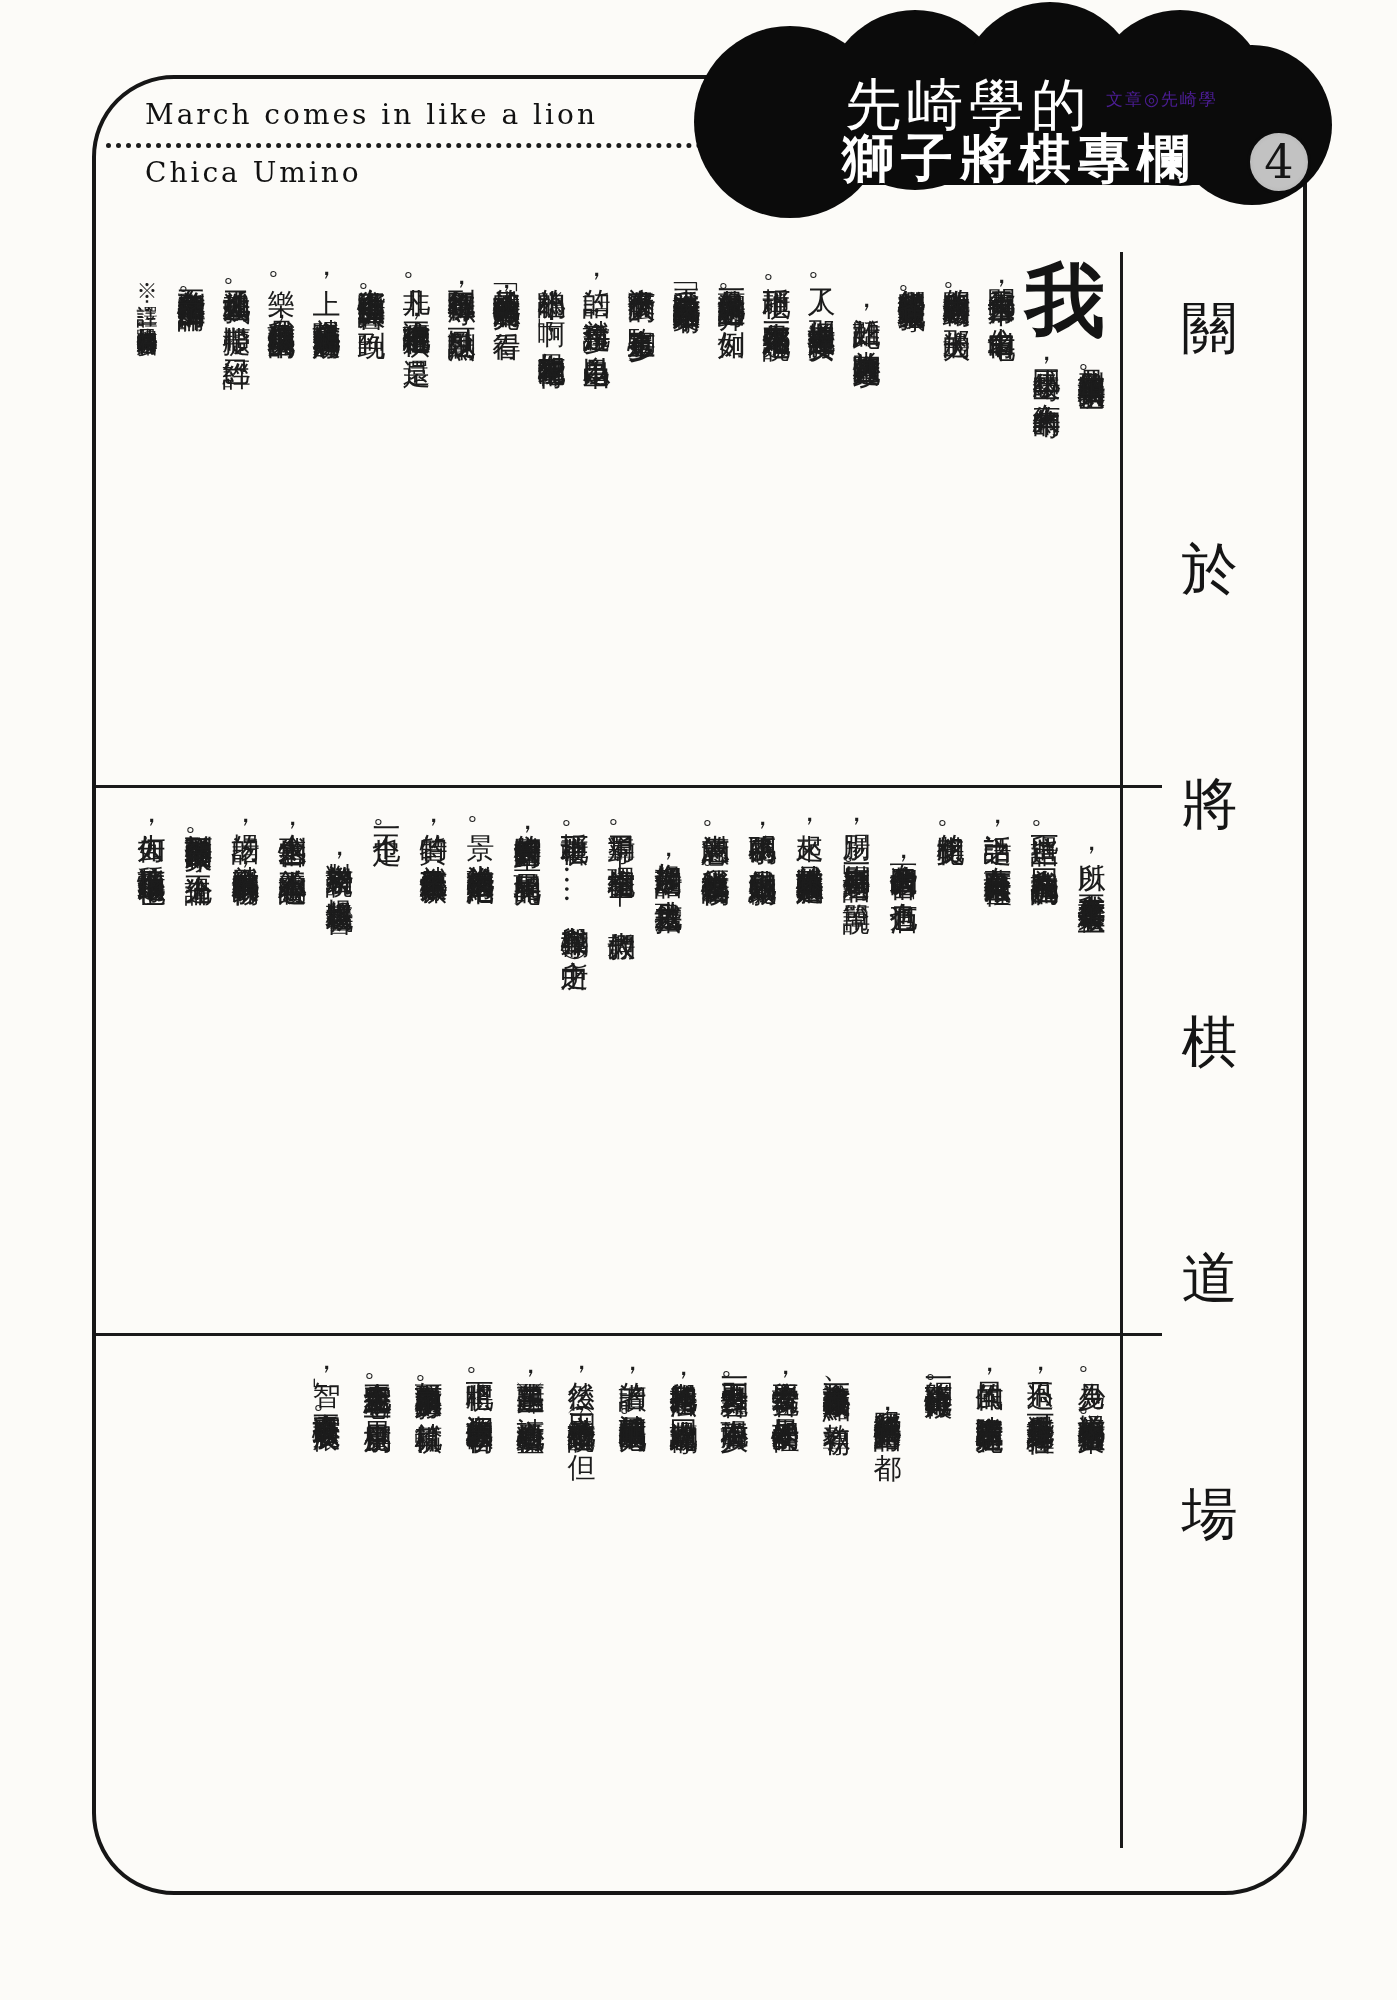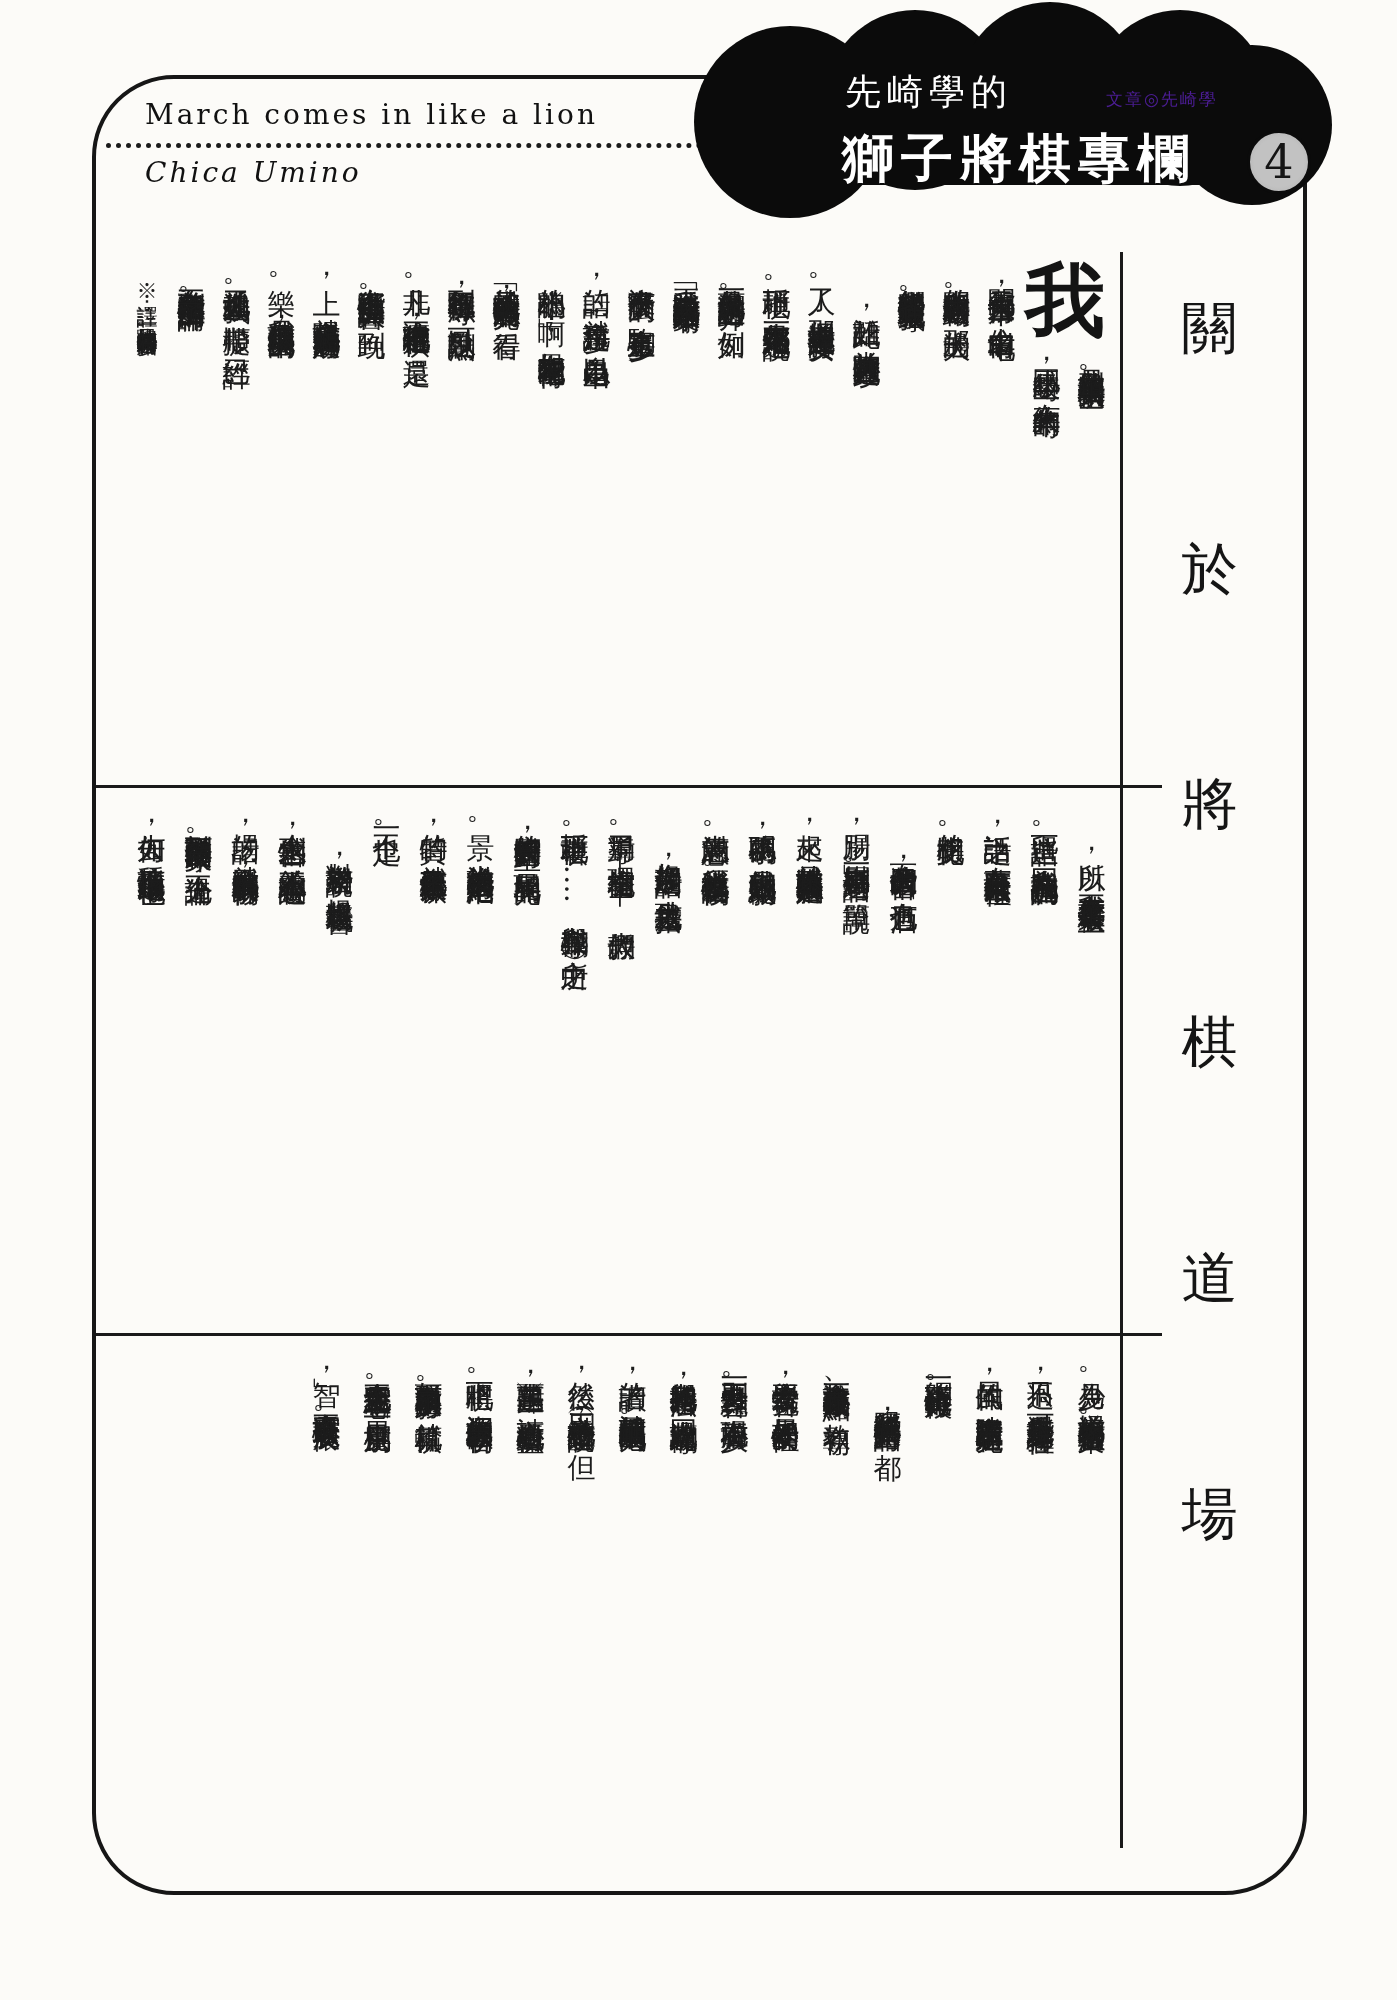--- a/index.html
+++ b/index.html
@@ -3,30 +3,30 @@
 <meta charset="utf-8">
 <style>
   html,body{margin:0;padding:0;background:#e8e8e8;}
   .page{position:relative;width:1397px;height:2000px;background:#fcfbf8;overflow:hidden;
         font-family:"DejaVu Serif","Liberation Serif",serif;color:#1b1b1b;}
   .frame{position:absolute;left:92px;top:75px;width:1215px;height:1820px;box-sizing:border-box;
          border:4px solid #161616;border-radius:82px;}
   
   .logo-line1{position:absolute;left:145px;top:98px;font-size:28px;letter-spacing:3px;color:#111;white-space:nowrap;}
   .logo-dots{position:absolute;left:106px;top:143px;width:596px;height:0;border-bottom:5px dotted #1a1a1a;}
-  .logo-line2{position:absolute;left:145px;top:156px;font-size:28px;letter-spacing:3px;color:#111;font-style:italic;}
+  .logo-line2{position:absolute;left:145px;top:156px;font-size:28px;letter-spacing:3px;color:#111;}
   
   .cloud-circle{position:absolute;background:#0b0b0b;border-radius:50%;}
   .cc-a{left:694px;top:26px;width:192px;height:192px;}
   .cc-b{left:825px;top:10px;width:180px;height:180px;}
   .cc-c{left:960px;top:2px;width:180px;height:180px;}
   .cc-d{left:1092px;top:10px;width:176px;height:176px;}
   .cc-e{left:1172px;top:45px;width:160px;height:160px;}
   .cloud-fill{position:absolute;left:780px;top:45px;width:470px;height:140px;background:#0b0b0b;}
-  .badge-line1{position:absolute;left:845px;top:68px;font-size:36px;letter-spacing:6px;color:#fff;white-space:nowrap;}
+  .badge-line1{position:absolute;left:845px;top:68px;font-size:56px;letter-spacing:6px;color:#fff;white-space:nowrap;}
   .badge-credit{position:absolute;left:1106px;top:88px;font-size:17px;letter-spacing:2px;color:#4c1d95;white-space:nowrap;}
   .badge-line2{position:absolute;left:842px;top:124px;font-size:52px;letter-spacing:7px;color:#fff;white-space:nowrap;font-weight:bold;}
   .issue-circle{position:absolute;left:1247px;top:130px;width:64px;height:64px;box-sizing:border-box;
                 border:3px solid #0b0b0b;border-radius:50%;
                 background:radial-gradient(#c2c2c2 60%, #adadad 100%);
                 display:flex;align-items:center;justify-content:center;}
   .issue-circle span{font-size:46px;line-height:1;color:#151515;font-family:"DejaVu Serif",serif;}
   
   .side-title{position:absolute;left:1172px;top:258px;height:1600px;writing-mode:vertical-rl;
               text-orientation:mixed;font-size:56px;letter-spacing:237px;color:#151515;white-space:nowrap;}

